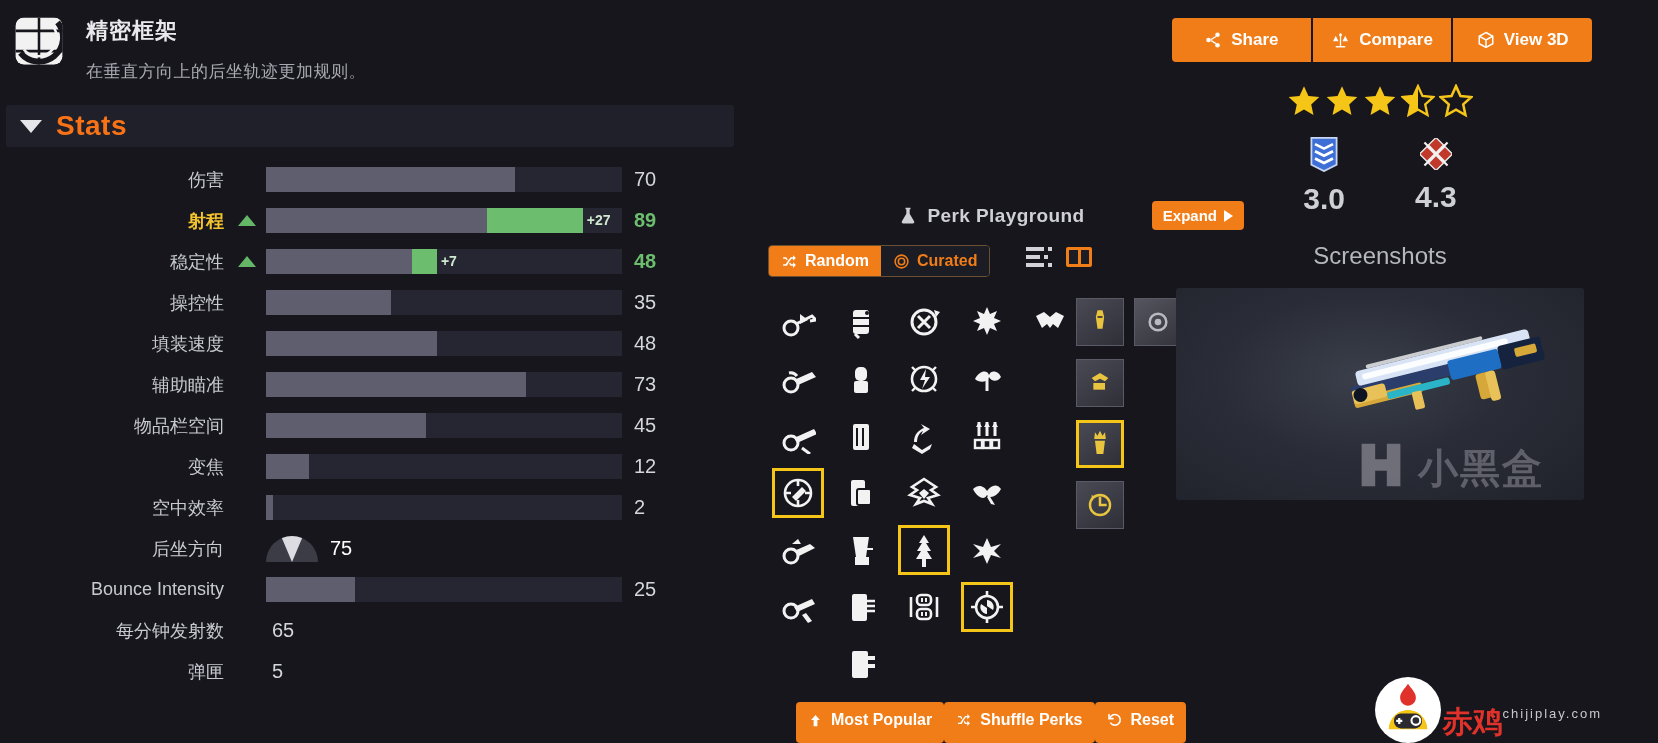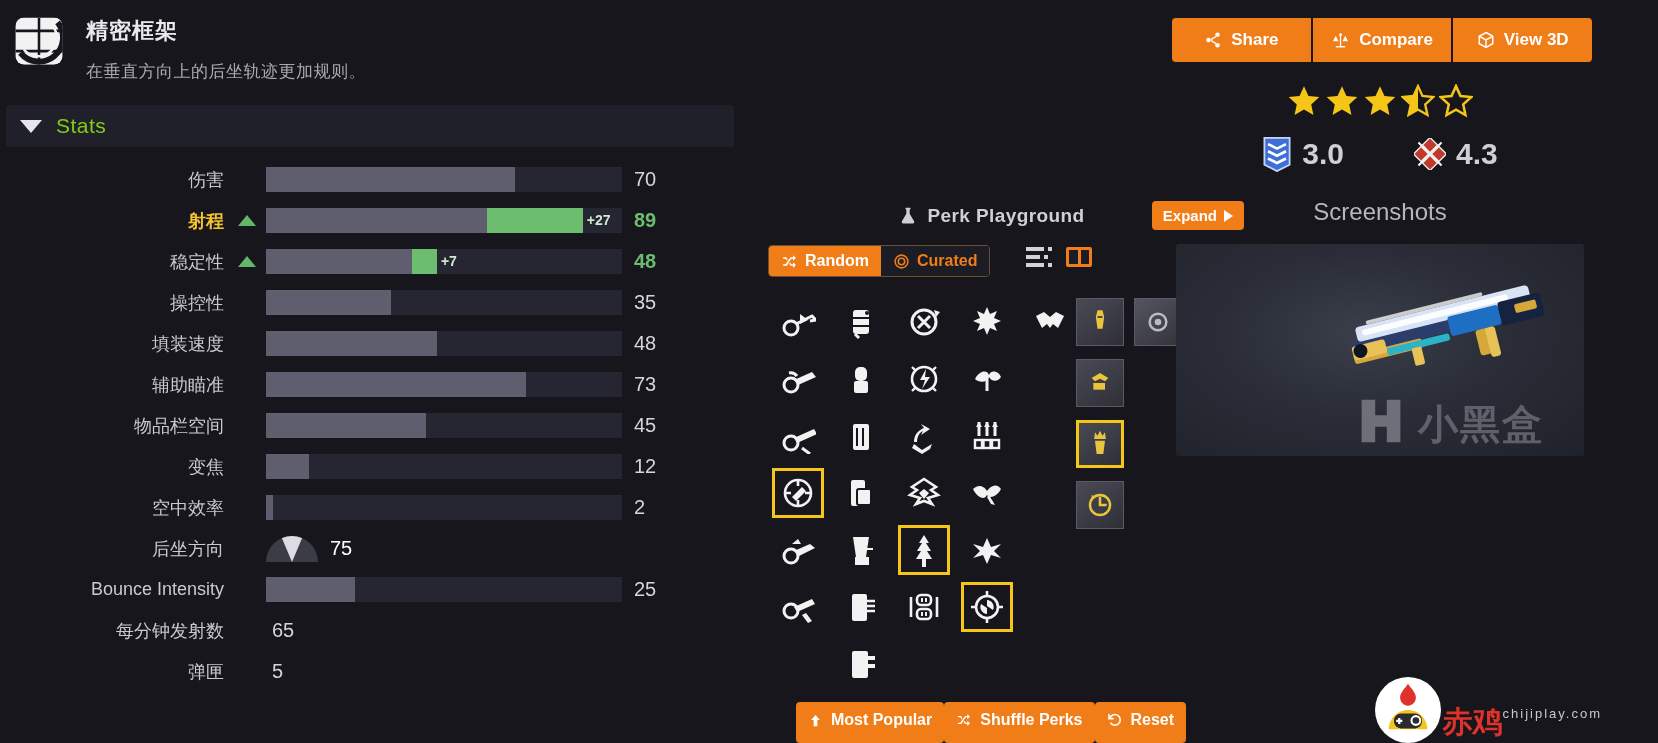--- a/index.html
+++ b/index.html
@@ -34,21 +34,21 @@
     border-radius: 3px;
     display: flex; align-items: center; gap: 14px;
     padding-left: 14px;
   }
   .caret-down {
     width: 0; height: 0;
     border-left: 11px solid transparent;
     border-right: 11px solid transparent;
     border-top: 13px solid #e6e6ea;
   }
-  .stats-title { font-size: 21px; font-weight: normal; color: #84cc16; letter-spacing: .5px; }
+  .stats-title { font-size: 28px; font-weight: bold; color: #f97316; letter-spacing: .5px; }
 
   
   .stats-table { margin-top: 12px; padding-left: 0; }
   .stat-row {
     display: flex; align-items: center;
     height: 41px;
   }
   .stat-label {
     width: 238px; text-align: right; padding-right: 14px;
     font-size: 18px; color: #c9c9d1; white-space: nowrap;
@@ -224,21 +224,21 @@
   .stars-row {
     display: flex; justify-content: center; align-items: center;
     gap: 4px; margin-top: 22px;
   }
   .star { width: 34px; height: 34px; }
 
   .score-row {
     display: flex; justify-content: center; align-items: center;
     gap: 70px; margin-top: 14px;
   }
-  .score-item { display: flex; align-items: center; gap: 10px; }
+  .score-item { display: flex; align-items: center; gap: 10px; flex-direction: column; }
   .score-val { font-size: 30px; font-weight: bold; color: #cfcfd6; }
 
   .screenshots-label {
     text-align: center; margin-top: 26px;
     font-size: 24px; color: #b6b6bf;
   }
   .shot-frame {
     margin: 18px auto 0 auto;
     width: 408px; height: 212px;
     background: radial-gradient(ellipse at 46% 42%, #3a3f4b 0%, #2a2d37 46%, #20222b 100%);

